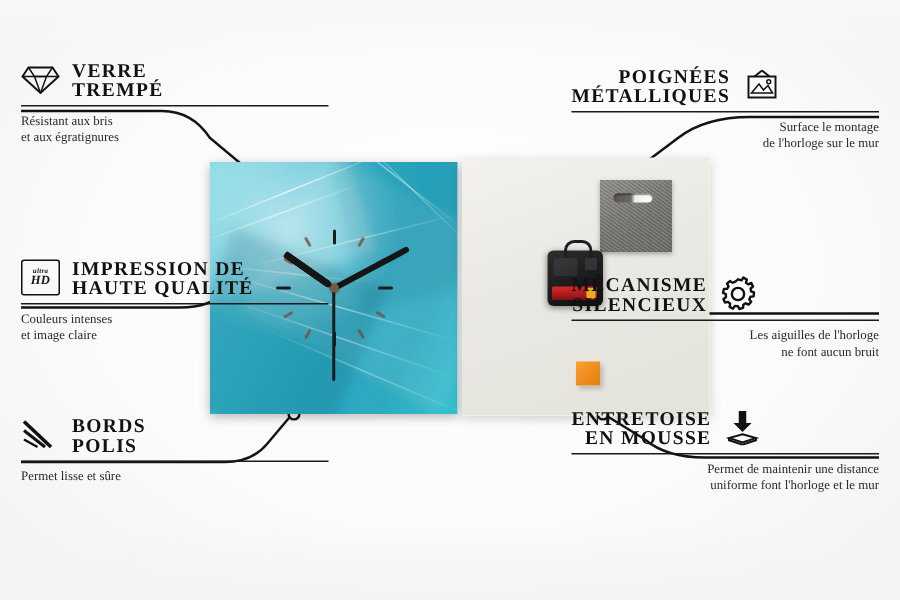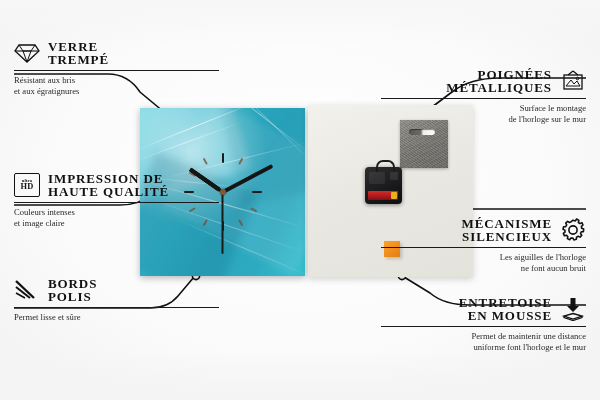--- a/index.html
+++ b/index.html
@@ -85,35 +85,35 @@
   #foam-spacer{
     position:absolute;left:76px;top:136px;width:16px;height:16px;
     background:linear-gradient(140deg,#f9a22b 0%,#f08c1e 55%,#e07f12 100%);
     box-shadow:2px 2px 3px rgba(0,0,0,.18);
   }
 
   
   .feature{position:absolute;width:205px;}
   .feature.right{text-align:right;}
   .fhead{display:flex;align-items:center;gap:8px;}
-  .feature.right .fhead{justify-content:flex-end;margin-top:24px;}
+  .feature.right .fhead{}
   .ftitle{
     font-family:"Liberation Serif", serif;
     font-weight:bold;font-size:13px;line-height:13px;
     letter-spacing:.9px;color:#111;text-transform:uppercase;
   }
   .ficon{flex:0 0 auto;width:26px;height:26px;display:flex;align-items:center;justify-content:center;color:#111;}
   .frule{height:1px;background:#1a1a1a;margin:4px 0 4px;}
   .fdesc{
     font-family:"Liberation Serif", serif;
     font-size:8.6px;line-height:10.5px;color:#2a2a2a;
   }
   .hdbox{
     width:24px;height:22px;border:1.6px solid #111;border-radius:2px;
-    display:flex;flex-direction:column;align-items:center;justify-content:center;line-height:1;
+    display:flex;flex-direction:column;align-items:center;justify-content:center;line-height:1;font-style:italic;
   }
   .hdbox .u{font-size:4.6px;font-weight:bold;letter-spacing:.2px;}
   .hdbox .h{font-size:8.4px;font-weight:bold;letter-spacing:.2px;}
 </style>
 </head>
 <body>
 
 <div id="stage">
 
   <svg id="wires" viewBox="0 0 600 400">
@@ -288,21 +288,21 @@
         </svg>
       </span>
     </div>
     <div class="frule"></div>
     <div class="fdesc">
       <span>Surface le montage</span><br>
       <span>de l'horloge sur le mur</span>
     </div>
   </div>
 
-  <div class="feature right" style="left:381px;top:193px;">
+  <div class="feature right" style="left:381px;top:183px;">
     <div class="fhead">
       <span class="ftitle">
         <span>MÉCANISME</span><br>
         <span>SILENCIEUX</span>
       </span>
       <span class="ficon">
         <svg viewBox="0 0 26 26" width="26" height="26" fill="none" stroke="#111" stroke-width="1.6">
           <path d="M13 3.2 L15.4 3.9 L16.6 2 L18.9 3.4 L18.3 5.5 L20 6.6 L21.9 5.6 L23 8 L21.4 9.3
                    L21.7 11.3 L23.7 12 L23.4 14.6 L21.3 14.8 L20.5 16.6 L21.8 18.2 L20.1 20.1
                    L18.2 19.2 L16.5 20.2 L16.4 22.3 L13.9 23 L12.9 21.1 L10.9 21 L9.7 22.7

